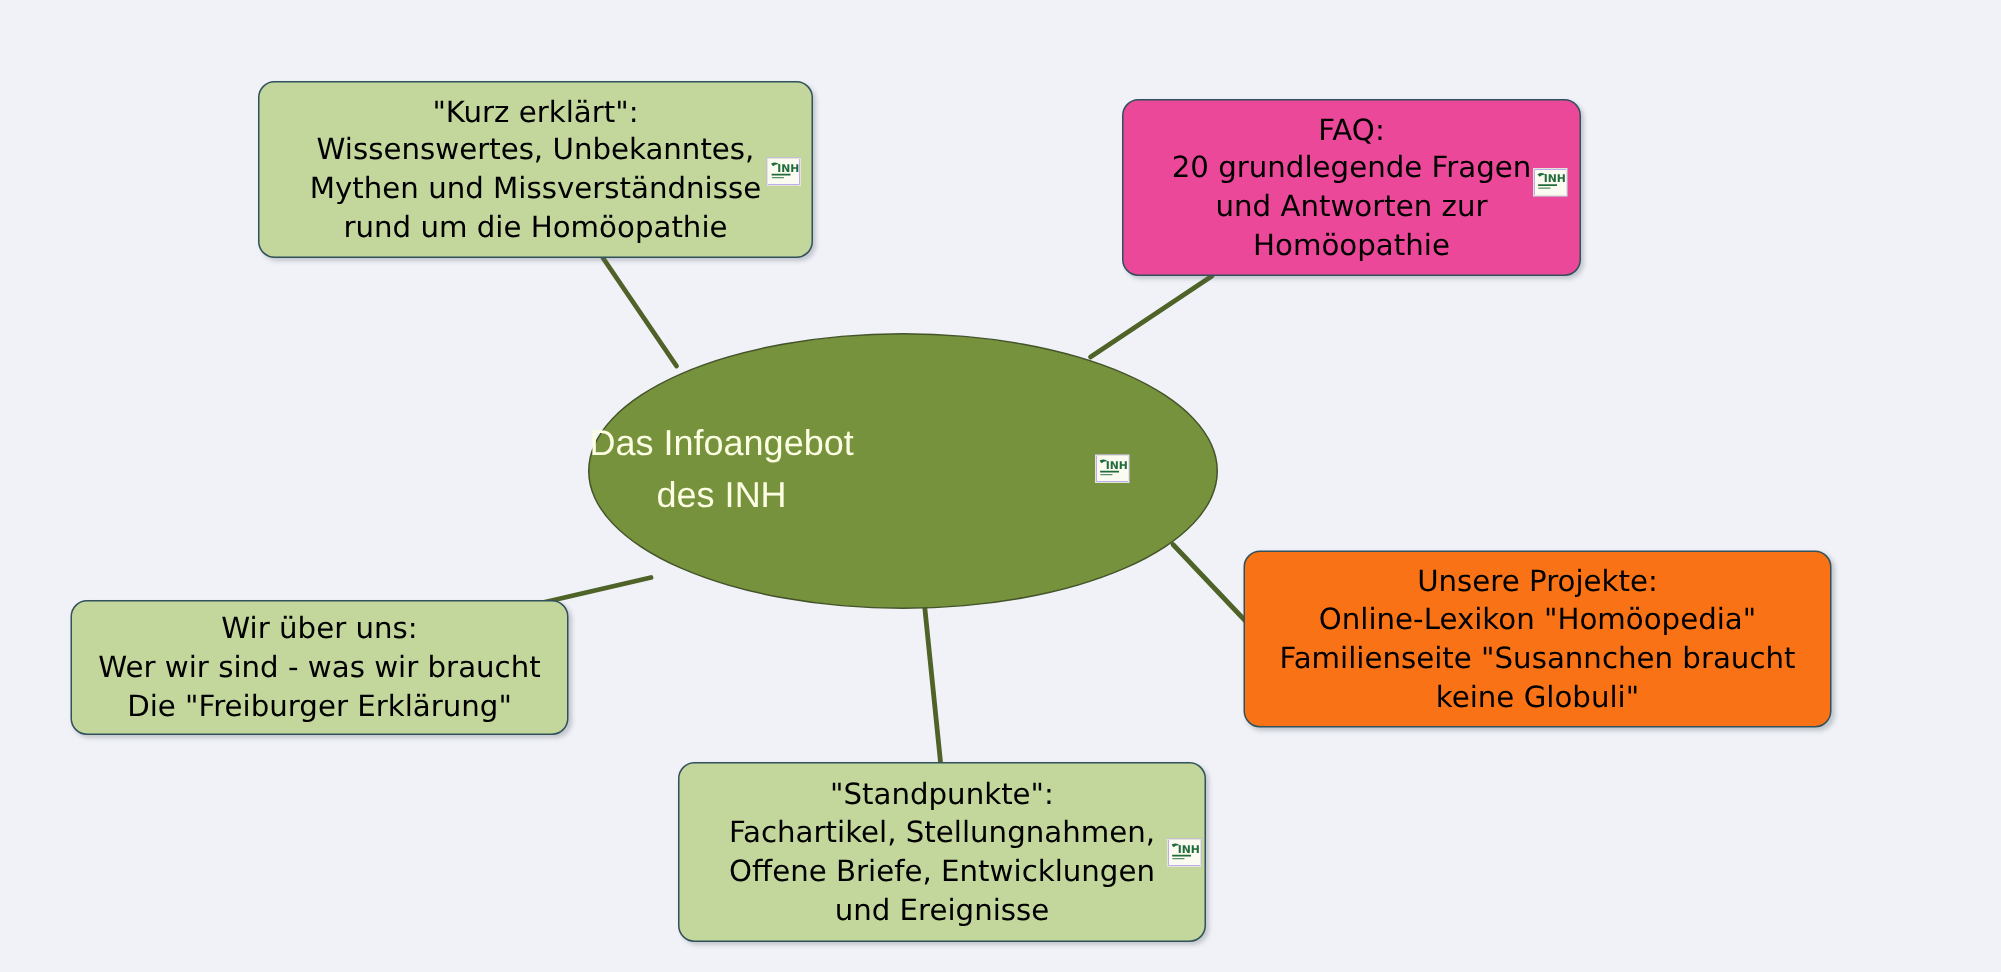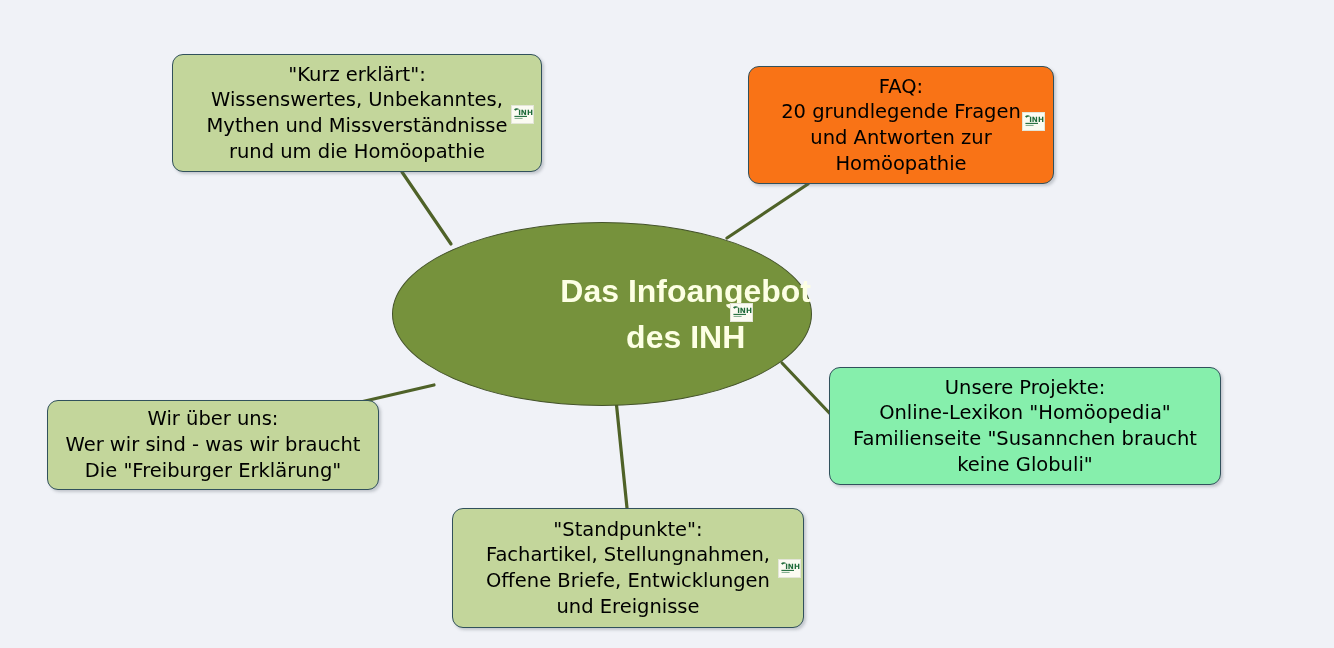--- a/index.html
+++ b/index.html
@@ -46,26 +46,26 @@
 
   
   .center-node {
     position: absolute;
     box-sizing: border-box;
     background: #76923c;
     border: 1.6px solid #44532a;
     border-radius: 50%;
     display: flex;
     align-items: center;
-    justify-content: flex-end;
+    justify-content: flex-start;
     text-align: center;
     color: #fdffe4;
     font-family: "Liberation Sans", sans-serif;
-    font-size: 32px;
-    font-weight: bold;
+    font-size: 24px;
+    font-weight: normal;
     line-height: 1.45;
     z-index: 3;
   }
   .center-node .txt { display: block; white-space: pre-line; }
 
   
   .inh-badge {
     position: absolute;
     width: 21px;
     height: 17px;
@@ -98,36 +98,36 @@
       </div>
       <div class="inh-badge" style="left: 511px; top: 105px;">
         <svg viewBox="0 0 21 17" xmlns="http://www.w3.org/2000/svg">
           <rect x="0" y="0" width="21" height="17" fill="#fbfbf2"></rect>
           <path d="M2.0 3.2 q3.0 -2.0 5.6 0.4 q-2.4 -0.6 -4.2 1.2 z" fill="#1f6b3a"></path>
           <text x="6.2" y="8.6" font-family="DejaVu Sans, sans-serif" font-size="7.2" font-weight="bold" fill="#1f6b3a">INH</text>
           <path d="M2.4 10.4 h12.6" stroke="#1f6b3a" stroke-width="1.1" fill="none"></path>
           <path d="M2.6 12.4 h8.0" stroke="#1f6b3a" stroke-width="0.8" fill="none" opacity="0.75"></path>
         </svg>
       </div>
-      <div class="node" style="left: 748px; top: 66px; width: 306px; height: 118px; background: #f97316; border-color: rgb(49, 81, 92); color: rgb(0, 0, 0);">
+      <div class="node" style="left: 748px; top: 66px; width: 306px; height: 118px; background: #ec4899; border-color: rgb(49, 81, 92); color: rgb(0, 0, 0);">
         <span class="txt">FAQ:
 20 grundlegende Fragen
 und Antworten zur
 Homöopathie</span>
       </div>
       <div class="inh-badge" style="left: 1022px; top: 112px;">
         <svg viewBox="0 0 21 17" xmlns="http://www.w3.org/2000/svg">
           <rect x="0" y="0" width="21" height="17" fill="#fbfbf2"></rect>
           <path d="M2.0 3.2 q3.0 -2.0 5.6 0.4 q-2.4 -0.6 -4.2 1.2 z" fill="#1f6b3a"></path>
           <text x="6.2" y="8.6" font-family="DejaVu Sans, sans-serif" font-size="7.2" font-weight="bold" fill="#1f6b3a">INH</text>
           <path d="M2.4 10.4 h12.6" stroke="#1f6b3a" stroke-width="1.1" fill="none"></path>
           <path d="M2.6 12.4 h8.0" stroke="#1f6b3a" stroke-width="0.8" fill="none" opacity="0.75"></path>
         </svg>
       </div>
-      <div class="node" style="left: 829px; top: 367px; width: 392px; height: 118px; background: #86efac; border-color: rgb(49, 81, 92); color: rgb(0, 0, 0);">
+      <div class="node" style="left: 829px; top: 367px; width: 392px; height: 118px; background: #f97316; border-color: rgb(49, 81, 92); color: rgb(0, 0, 0);">
         <span class="txt">Unsere Projekte:
 Online-Lexikon "Homöopedia"
 Familienseite "Susannchen braucht
 keine Globuli"</span>
       </div>
       <div class="node" style="left: 452px; top: 508px; width: 352px; height: 120px; background: rgb(195, 214, 155); border-color: rgb(49, 81, 92); color: rgb(0, 0, 0);">
         <span class="txt">"Standpunkte":
 Fachartikel, Stellungnahmen,
 Offene Briefe, Entwicklungen
 und Ereignisse</span>

